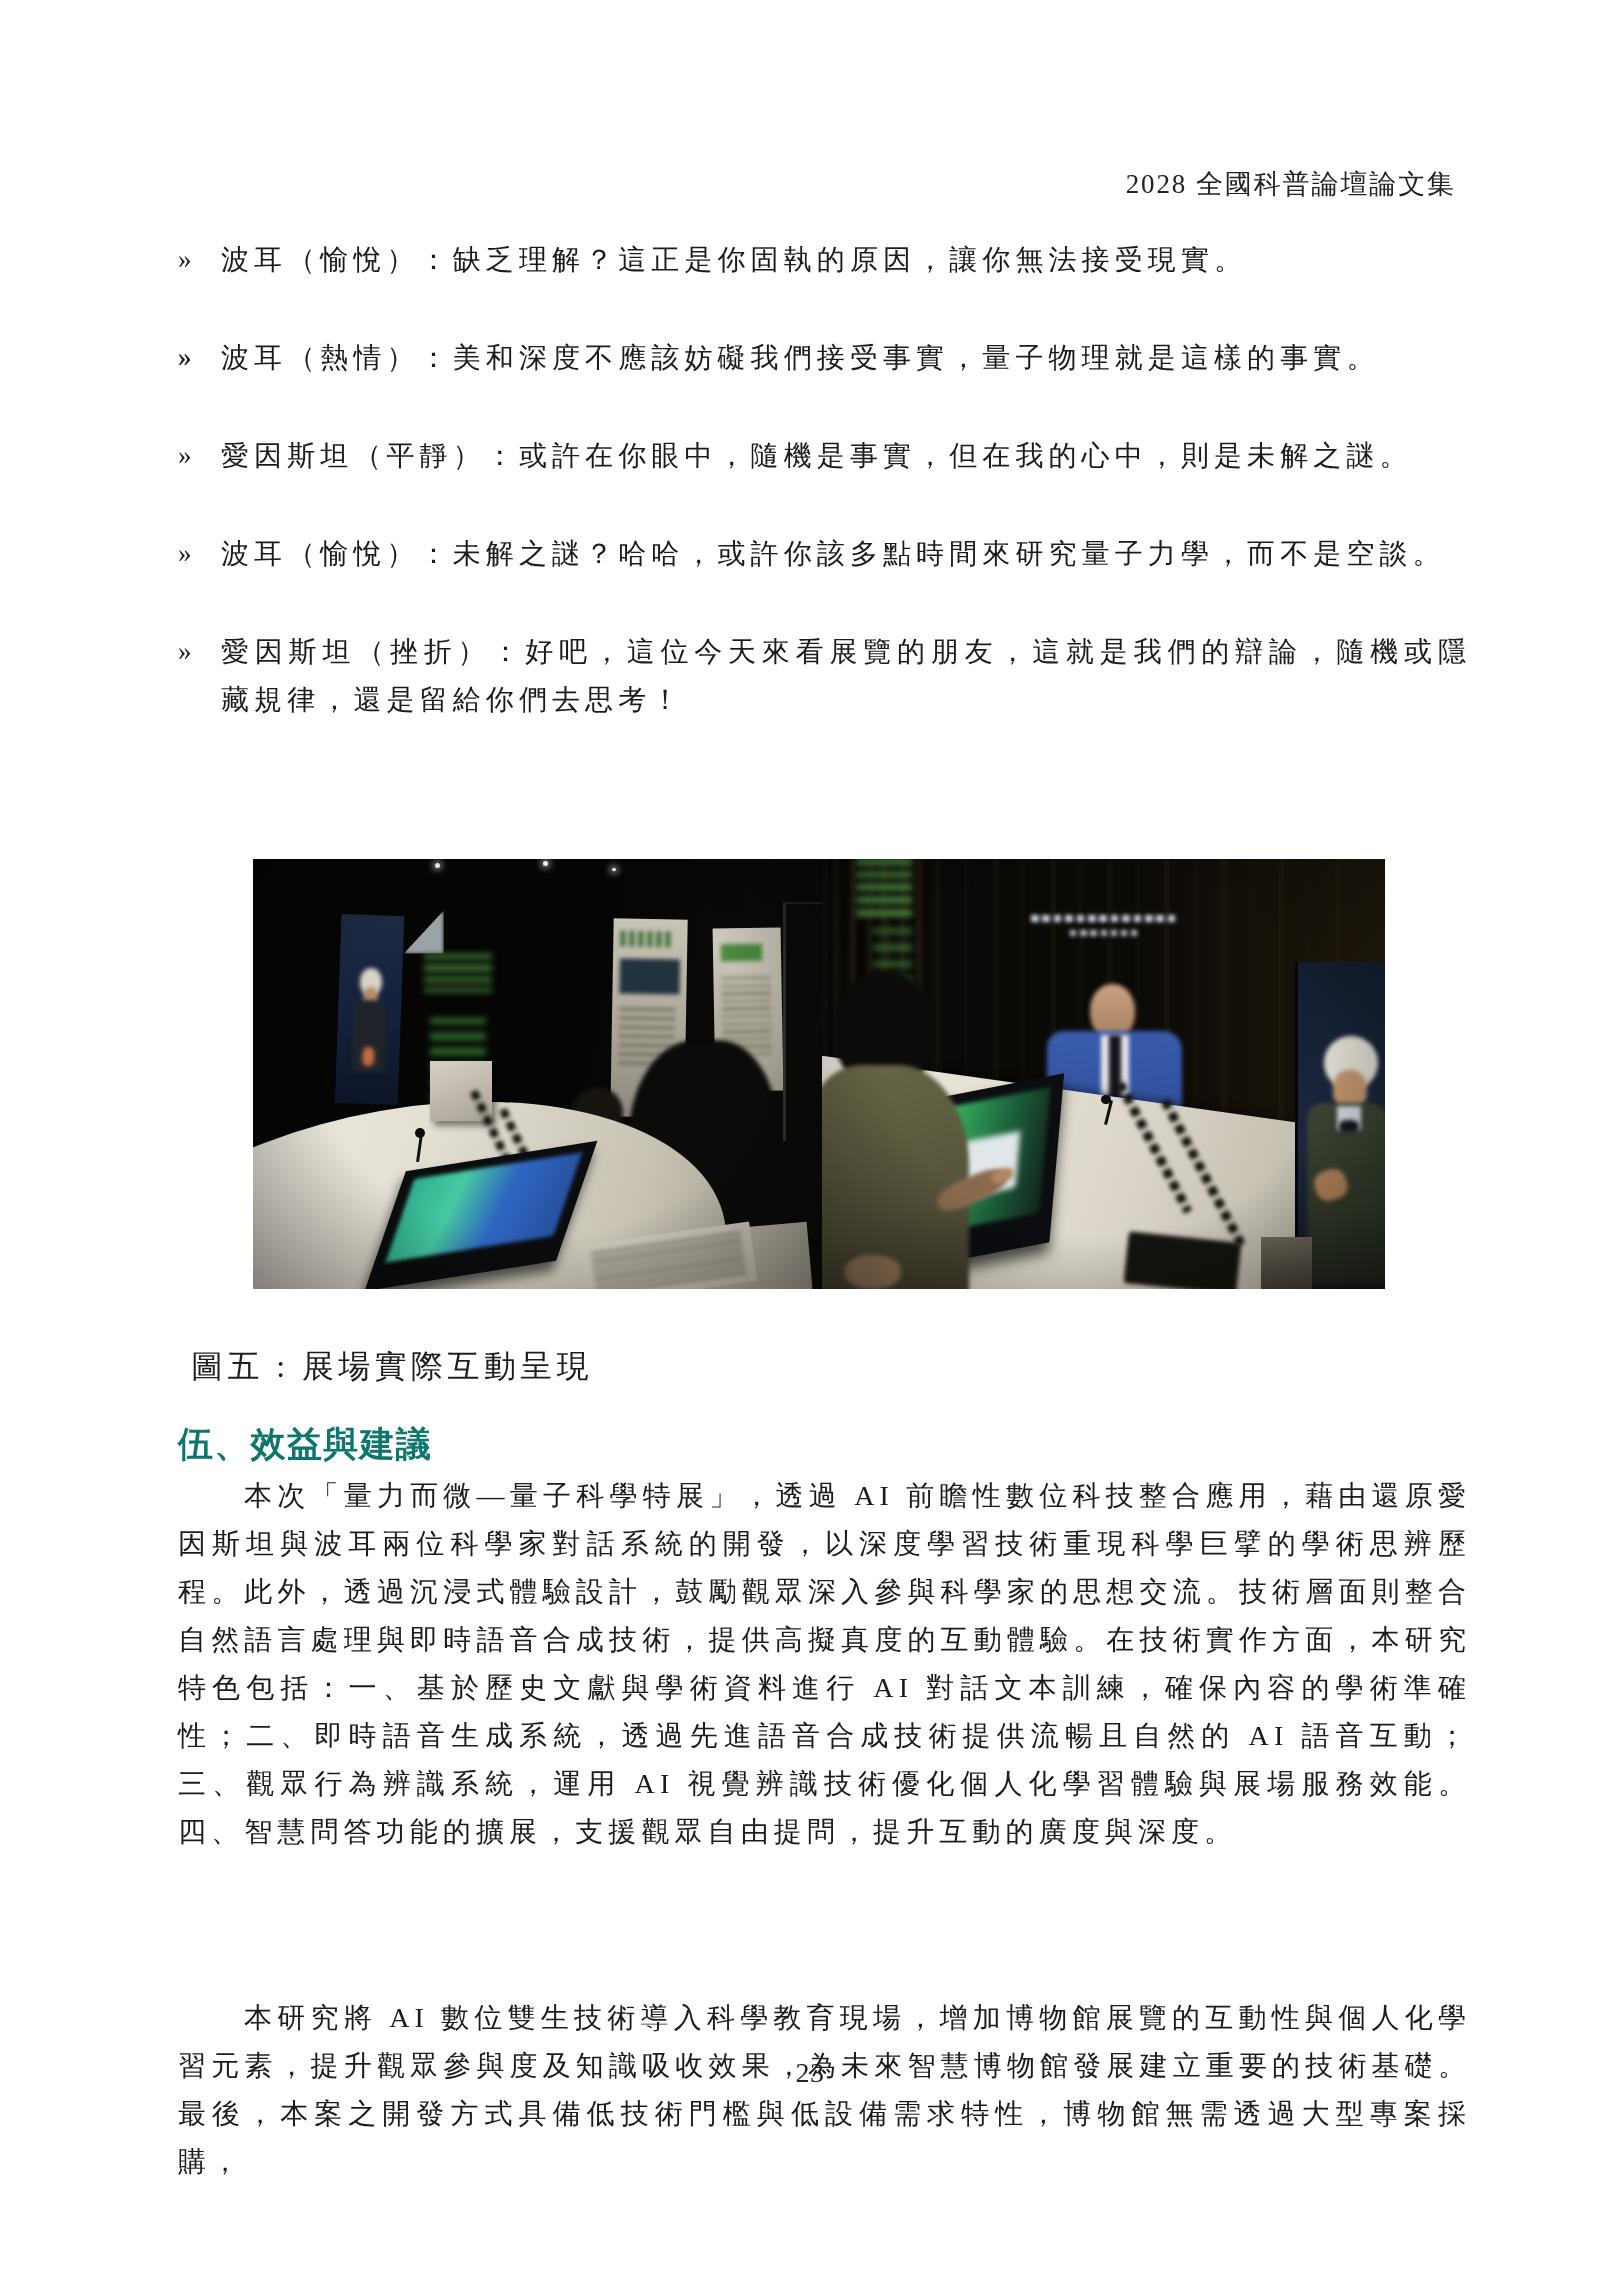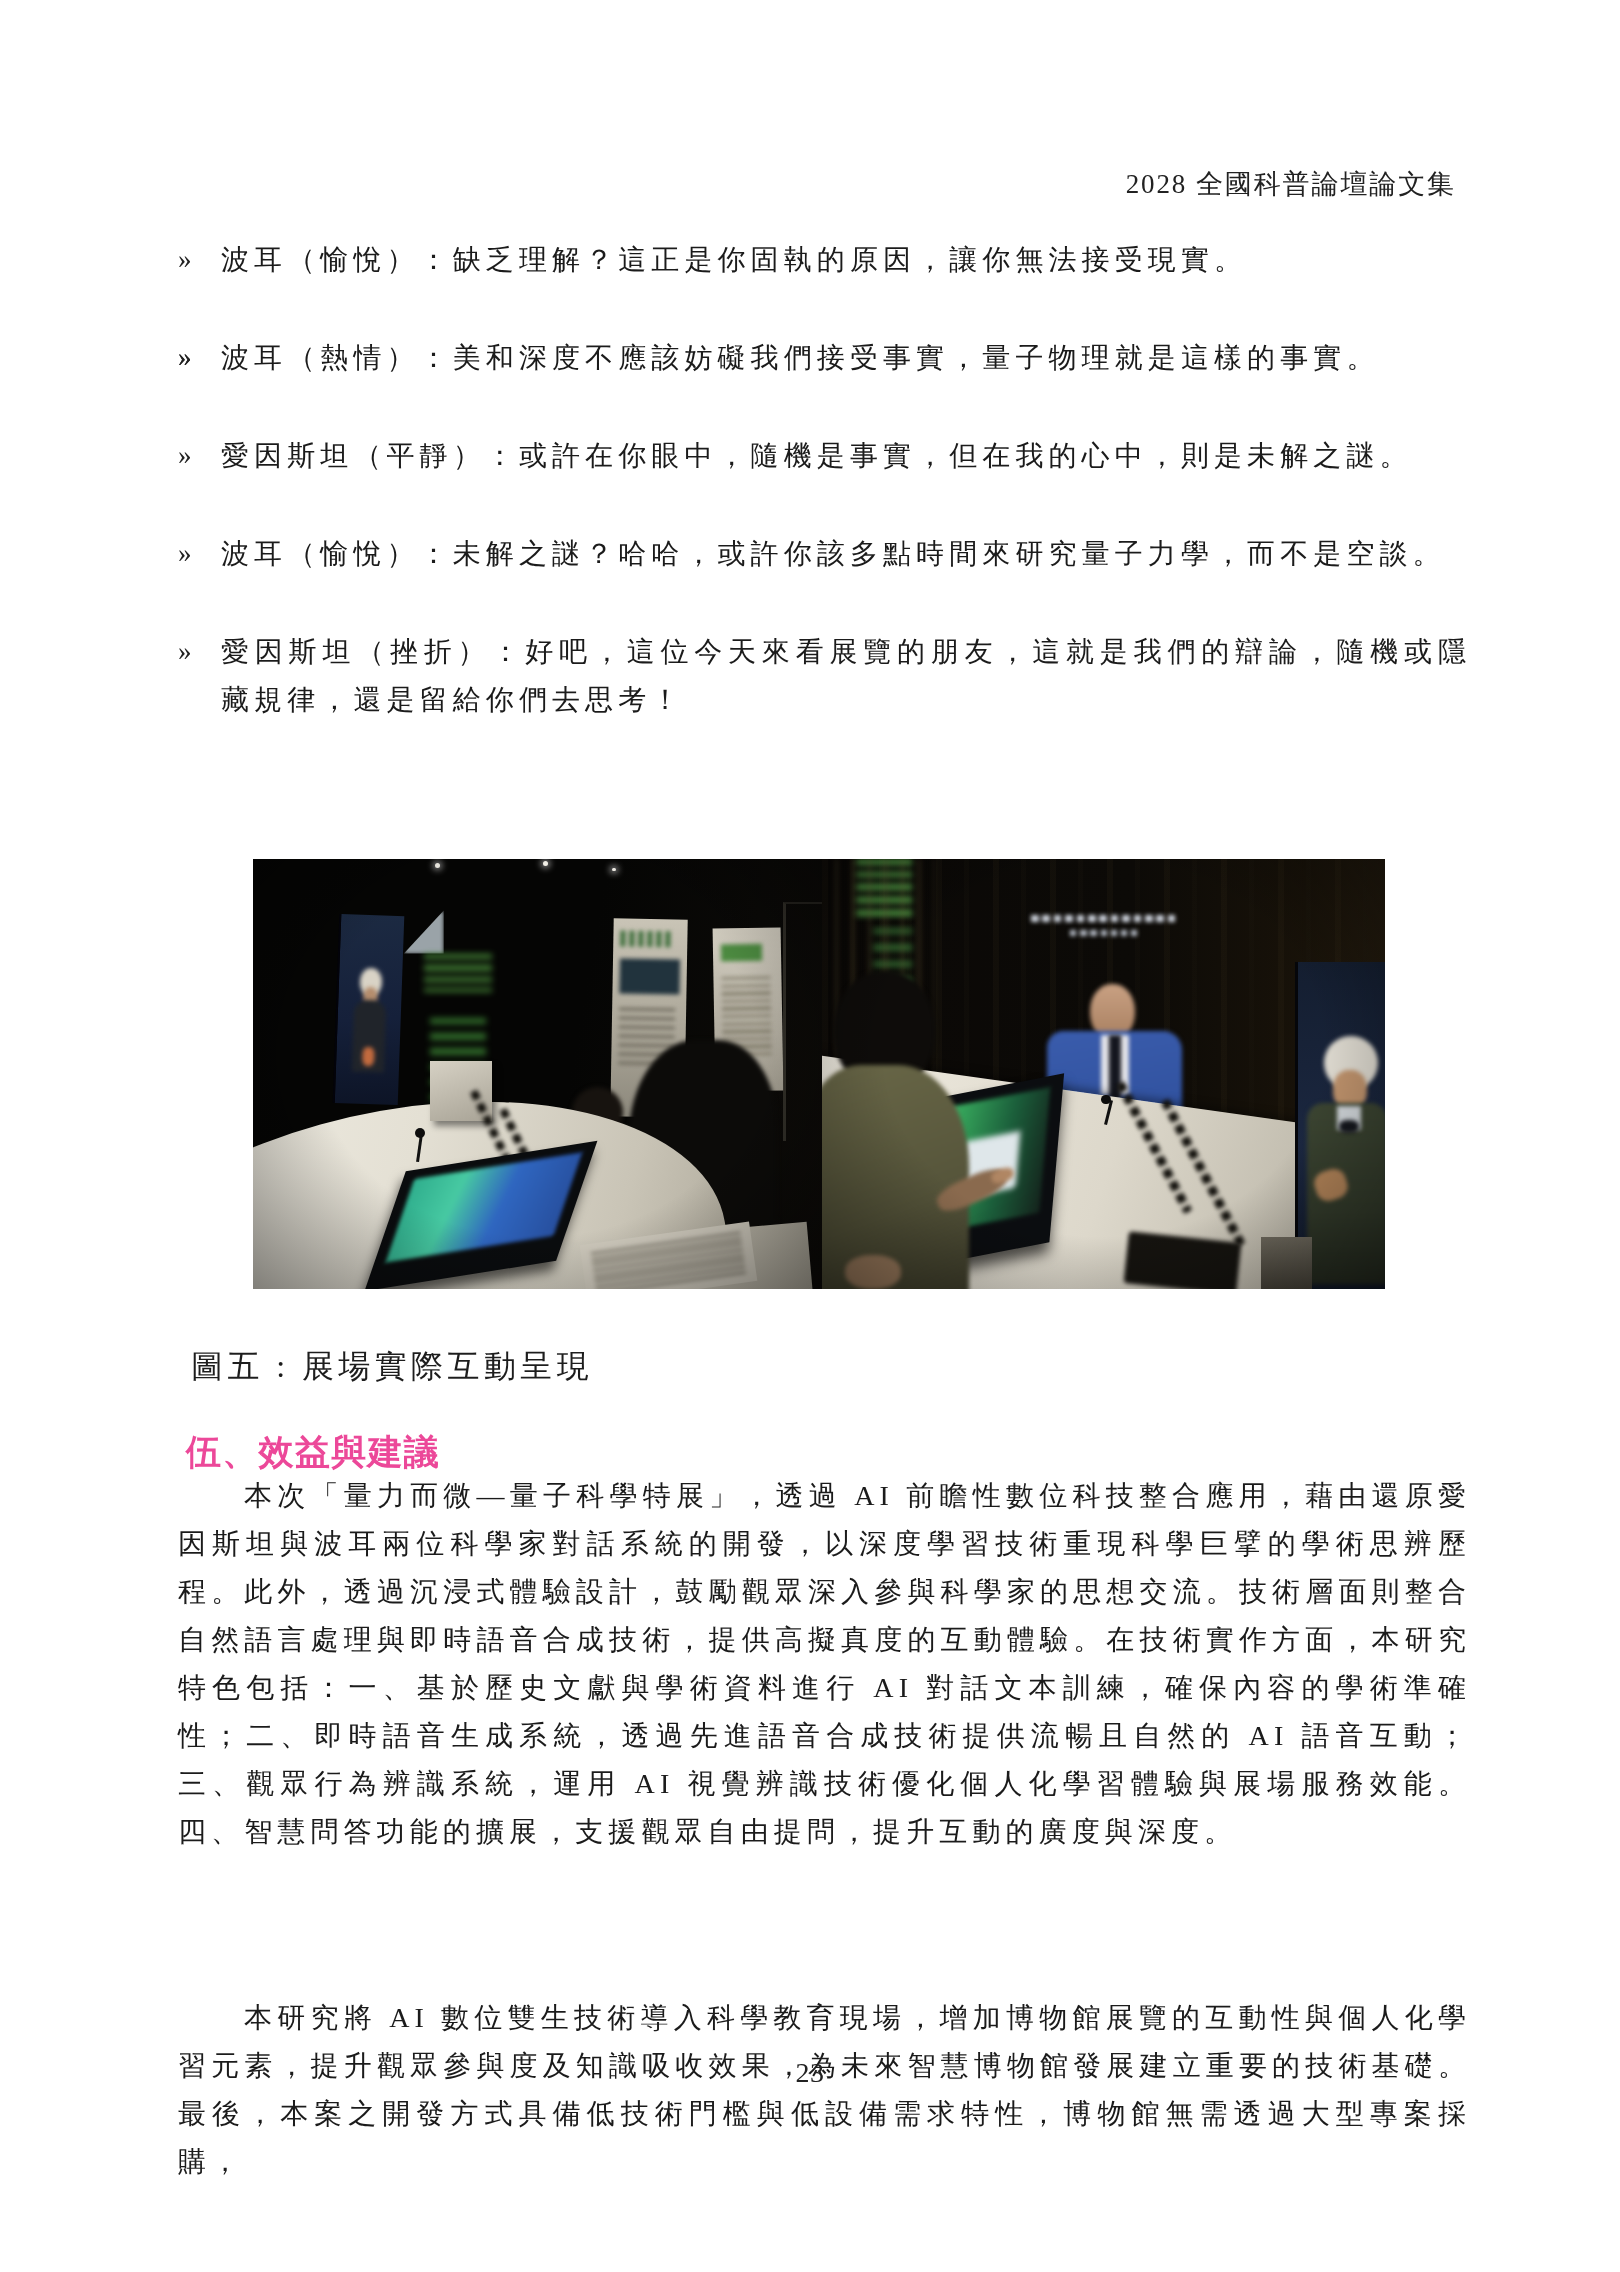--- a/index.html
+++ b/index.html
@@ -28,22 +28,22 @@
   .ph-left{width:50.3%;background:linear-gradient(100deg,#050504 55%,#0a0907 80%,#0d0b08 100%);}
   .ph-right{width:49.7%;background:linear-gradient(90deg,#0a0806 0%,#0c0a07 55%,#181209 86%,#221a0e 100%);}
   .abs{position:absolute;}
   .soft{filter:blur(1.9px);}
   .soft2{filter:blur(3.2px);}
   .vignette{left:0;top:0;right:0;bottom:0;
     background:radial-gradient(ellipse at 50% 45%, rgba(0,0,0,0) 55%, rgba(0,0,0,0.45) 100%);}
   .curtain{left:0;top:0;right:0;bottom:0;
     background:repeating-linear-gradient(90deg, rgba(70,58,34,0.12) 0 6.4px, rgba(0,0,0,0) 6.4px 28px, rgba(30,26,16,0.2) 28px 33px, rgba(0,0,0,0) 33px 57px);}
   .caption{position:absolute;left:191px;top:1345px;font-size:32px;letter-spacing:4.4px;color:#1d1d1d;}
-  .heading{position:absolute;left:178px;top:1421px;margin:8px;
-    font-size:35px;font-weight:bold;letter-spacing:1.3px;color:#ec4899;}
+  .heading{position:absolute;left:178px;top:1421px;margin:0;
+    font-size:35px;font-weight:bold;letter-spacing:1.3px;color:#0f766e;}
   .body-para{position:absolute;left:178px;width:1293px;margin:0;
     font-size:28px;letter-spacing:5.1px;line-height:48px;text-align:justify;
     text-indent:66px;color:#1b1b1b;}
   .p1{top:1472px;}
   .p2{top:1962px;margin-top:32px;}
   .pageno{position:absolute;left:0;width:100%;top:2057px;text-align:center;
     font-size:28px;color:#222;letter-spacing:0.6px;}
   
   .dot{width:5.1px;height:5.1px;border-radius:50%;background:#f5f2ea;box-shadow:0 0 6.4px 2.5px rgba(255,255,255,0.5);}
   .txtbar{background:repeating-linear-gradient(90deg,#14120e 0 9px, rgba(0,0,0,0) 9px 14px);border-radius:1.9px;}

